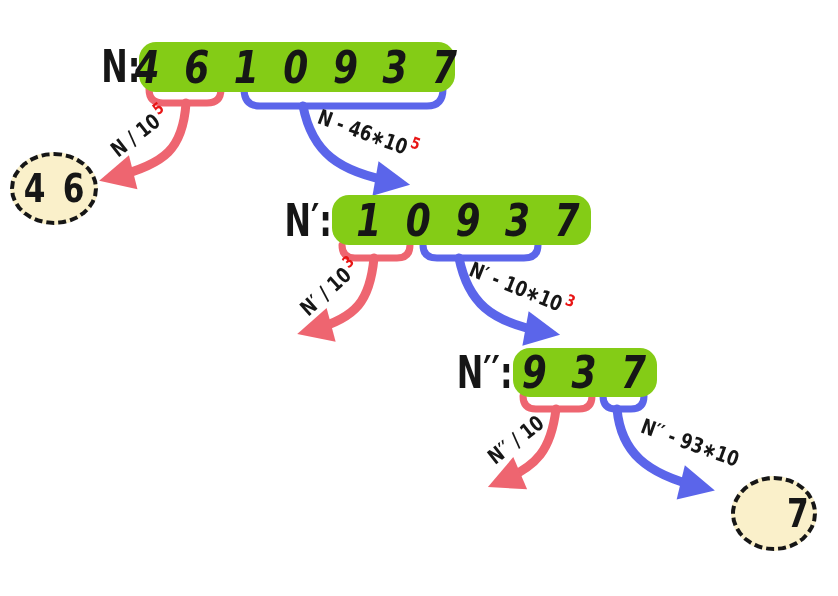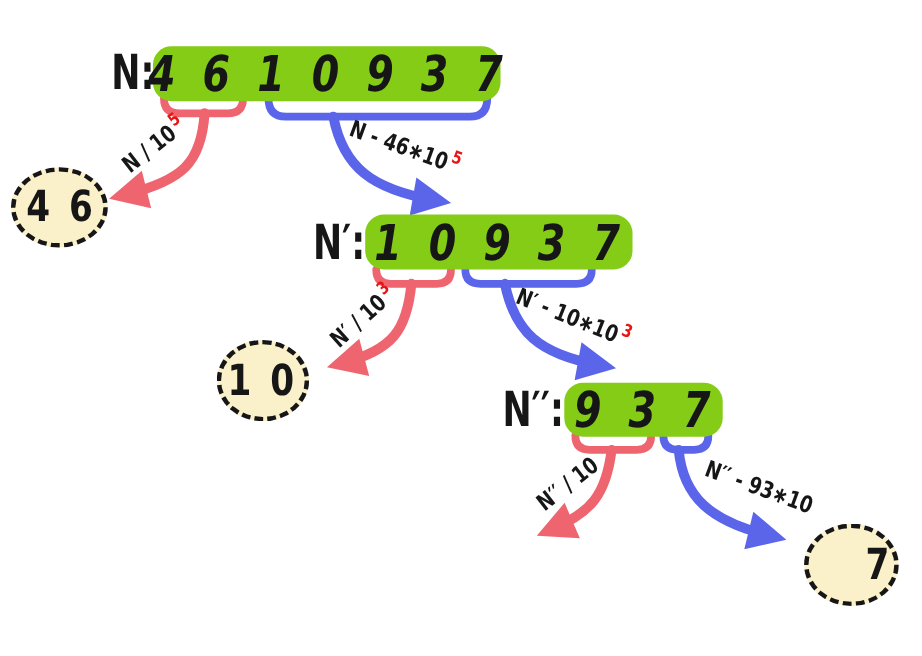--- a/index.html
+++ b/index.html
@@ -93,31 +93,28 @@
   <div class="rot-label" style="left:368px; top:134px; --r:20deg;">
     <span>N - 46∗10</span><span class="lbl-sup">5</span>
   </div>
   <div class="result" style="left:10px; top:152px; width:88px; height:73px;">
     <span class="digits">4 6</span>
   </div>
 
   <div class="varlab" style="left:250px; top:196px; width:82px; justify-content:flex-end;">
     <span class="squish">N′:</span>
   </div>
-  <div class="numbox" style="left:332px; top:195px; width:243px; height:50px;">
+  <div class="numbox" style="left:332px; top:195px; width:243px; height:50px;padding-left:16px;">
     <span class="digits">1 0 9 3 7</span>
   </div>
   <div class="rot-label" style="left:330px; top:288px; --r:-42deg;">
     <span>N′ / 10</span><span class="lbl-sup">3</span>
   </div>
   <div class="rot-label" style="left:521px; top:289px; --r:22deg;">
     <span>N′ - 10∗10</span><span class="lbl-sup">3</span>
-  </div>
-  <div class="result" style="left:197px; top:309px; width:84px; height:74px;">
-    <span class="digits">1 0</span>
   </div>
 
   <div class="varlab" style="left:420px; top:348px; width:93px; justify-content:flex-end;">
     <span class="squish">N′′:</span>
   </div>
   <div class="numbox" style="left:513px; top:348px; width:144px; height:49px;">
     <span class="digits">9 3 7</span>
   </div>
   <div class="rot-label" style="left:516px; top:440px; --r:-38deg;">
     <span>N′′ / 10</span>

